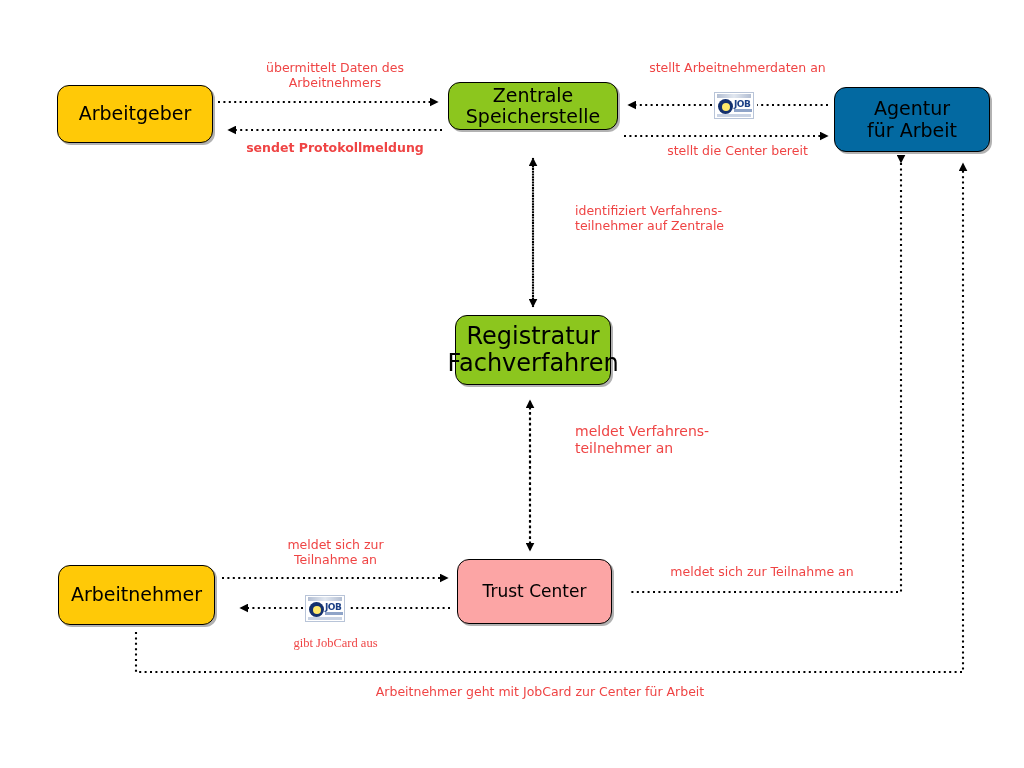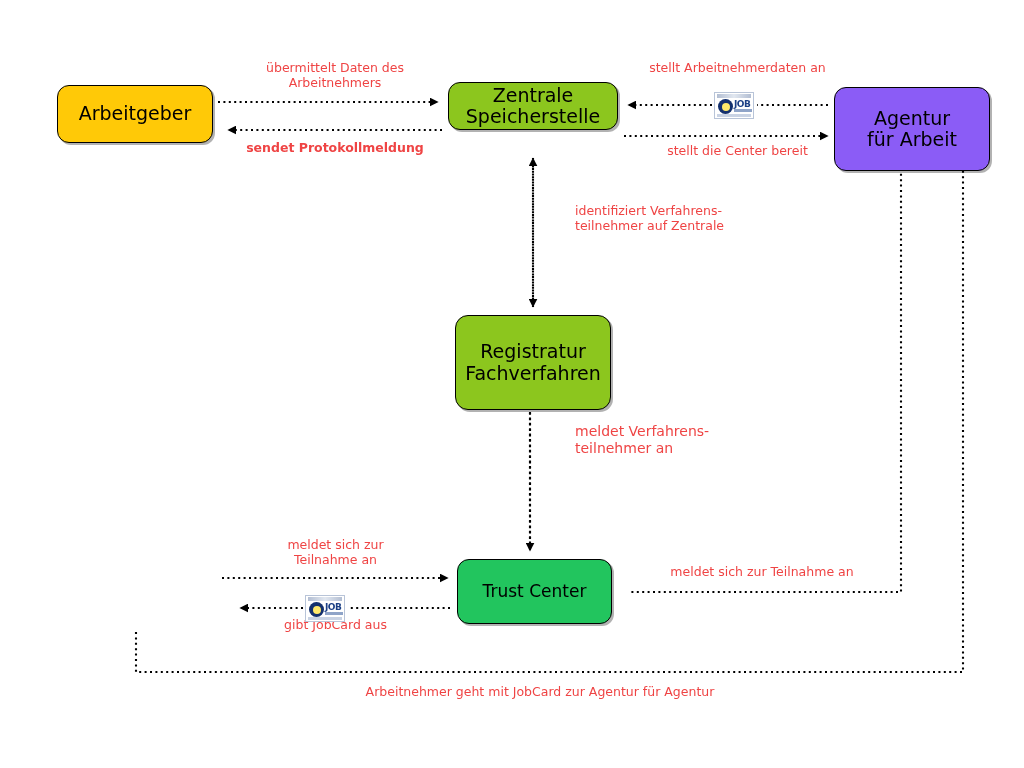--- a/index.html
+++ b/index.html
@@ -145,32 +145,35 @@
 
   <div class="node" style="left:57px; top:85px; width:156px; height:58px; background:#FFC907; font-size:19px;">
     <span class="node-label">Arbeitgeber</span>
   </div>
 
   <div class="node" style="left:448px; top:82px; width:170px; height:48px; background:#8CC61E; font-size:19px;">
     <span class="node-label">Zentrale
 Speicherstelle</span>
   </div>
 
-  <div class="node" style="left:834px; top:87px; width:156px; height:84px; background:#8b5cf6; font-size:19px;">
+  <div class="node" style="left:834px; top:87px; width:156px; height:65px; background:#0369a1; font-size:19px;">
     <span class="node-label">Agentur
 für Arbeit</span>
   </div>
 
-  <div class="node" style="left:455px; top:315px; width:156px; height:95px; background:#8CC61E; font-size:19px;border-radius:13px;">
+  <div class="node" style="left:455px; top:315px; width:156px; height:70px; background:#8CC61E; font-size:24px;">
     <span class="node-label">Registratur
 Fachverfahren</span>
   </div>
 
-
-  <div class="node" style="left:457px; top:559px; width:155px; height:65px; background:#22c55e; font-size:17px;">
+  <div class="node" style="left:58px; top:565px; width:157px; height:60px; background:#FFC907; font-size:19px;">
+    <span class="node-label">Arbeitnehmer</span>
+  </div>
+
+  <div class="node" style="left:457px; top:559px; width:155px; height:65px; background:#fca5a5; font-size:17px;">
     <span class="node-label">Trust Center</span>
   </div>
 
   <div class="edge-label" style="left:230px; top:60px; width:210px; font-size:12.5px;">übermittelt Daten des
 Arbeitnehmers</div>
 
   <div class="edge-label" style="left:230px; top:140px; width:210px; font-size:12.5px;font-weight:bold;">sendet Protokollmeldung</div>
 
   <div class="edge-label" style="left:625px; top:60px; width:225px; font-size:12.5px;">stellt Arbeitnehmerdaten an</div>
 
@@ -178,25 +181,25 @@
 
   <div class="edge-label" style="left:575px; top:203px; width:220px; font-size:12.5px; text-align:left;">identifiziert Verfahrens-
 teilnehmer auf Zentrale</div>
 
   <div class="edge-label" style="left:575px; top:423px; width:200px; font-size:14px; text-align:left;">meldet Verfahrens-
 teilnehmer an</div>
 
   <div class="edge-label" style="left:228px; top:537px; width:215px; font-size:12.5px;">meldet sich zur
 Teilnahme an</div>
 
-  <div class="edge-label" style="left:228px; top:617px; width:215px; font-size:12.5px;">gibt JobCard aus</div>
+  <div class="edge-label" style="left:228px; top:636px; width:215px; font-size:12.5px;font-family:Liberation Serif, serif;">gibt JobCard aus</div>
 
   <div class="edge-label" style="left:637px; top:564px; width:250px; font-size:12.5px;">meldet sich zur Teilnahme an</div>
 
-  <div class="edge-label" style="left:300px; top:684px; width:480px; font-size:12.5px;">Arbeitnehmer geht mit JobCard zur Agentur für Agentur</div>
+  <div class="edge-label" style="left:300px; top:684px; width:480px; font-size:12.5px;">Arbeitnehmer geht mit JobCard zur Center für Arbeit</div>
 
   <div class="jobcard" style="left:714px; top:92px; width:40px; height:27px;">
     <span class="jc-top"></span>
     <span class="jc-circle"></span>
     <span class="jc-dot"></span>
     <span class="jc-job">JOB</span>
     <span class="jc-sub"></span>
     <span class="jc-bar"></span>
   </div>
 

